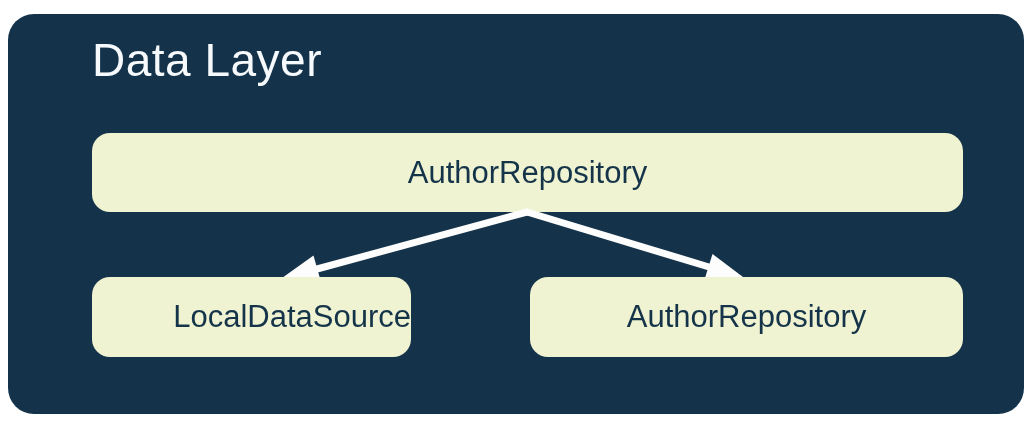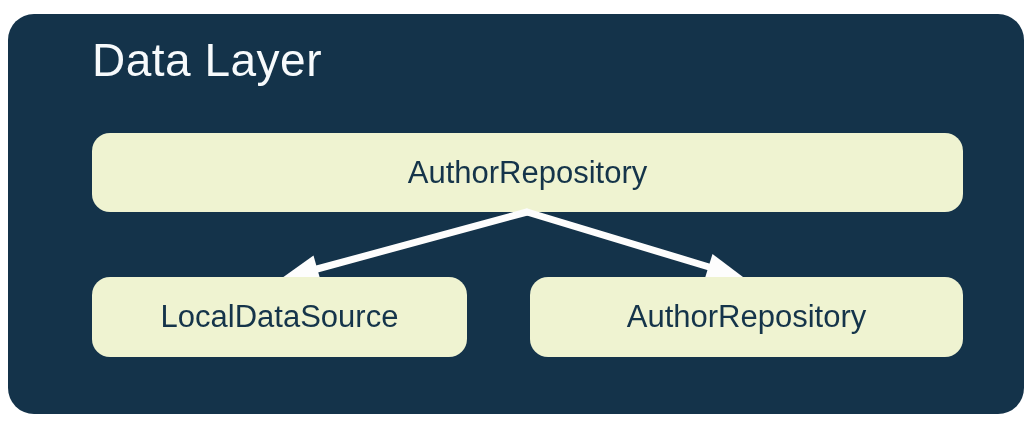--- a/index.html
+++ b/index.html
@@ -53,22 +53,23 @@
   }
   .node-repo {
     left: 92px;
     top: 133px;
     width: 871px;
     height: 79px;
   }
   .node-local {
     left: 92px;
     top: 277px;
-    width: 375px;
+    width: 319px;
     height: 80px;
+    justify-content: flex-end;
   }
   .node-network {
     left: 530px;
     top: 277px;
     width: 433px;
     height: 80px;
   }
   svg.arrows {
     position: absolute;
     left: 0; top: 0;

